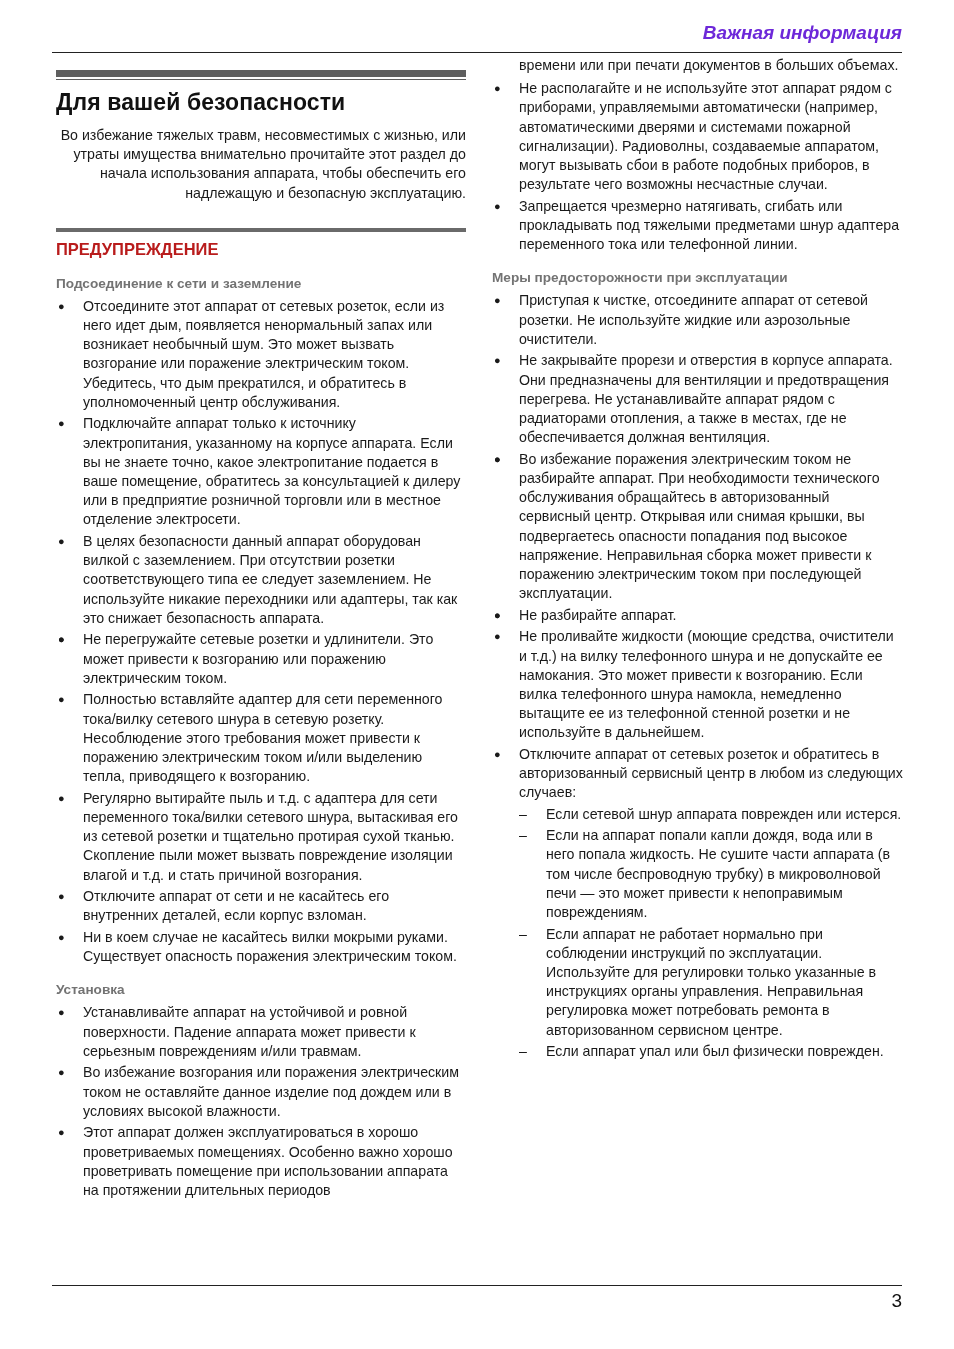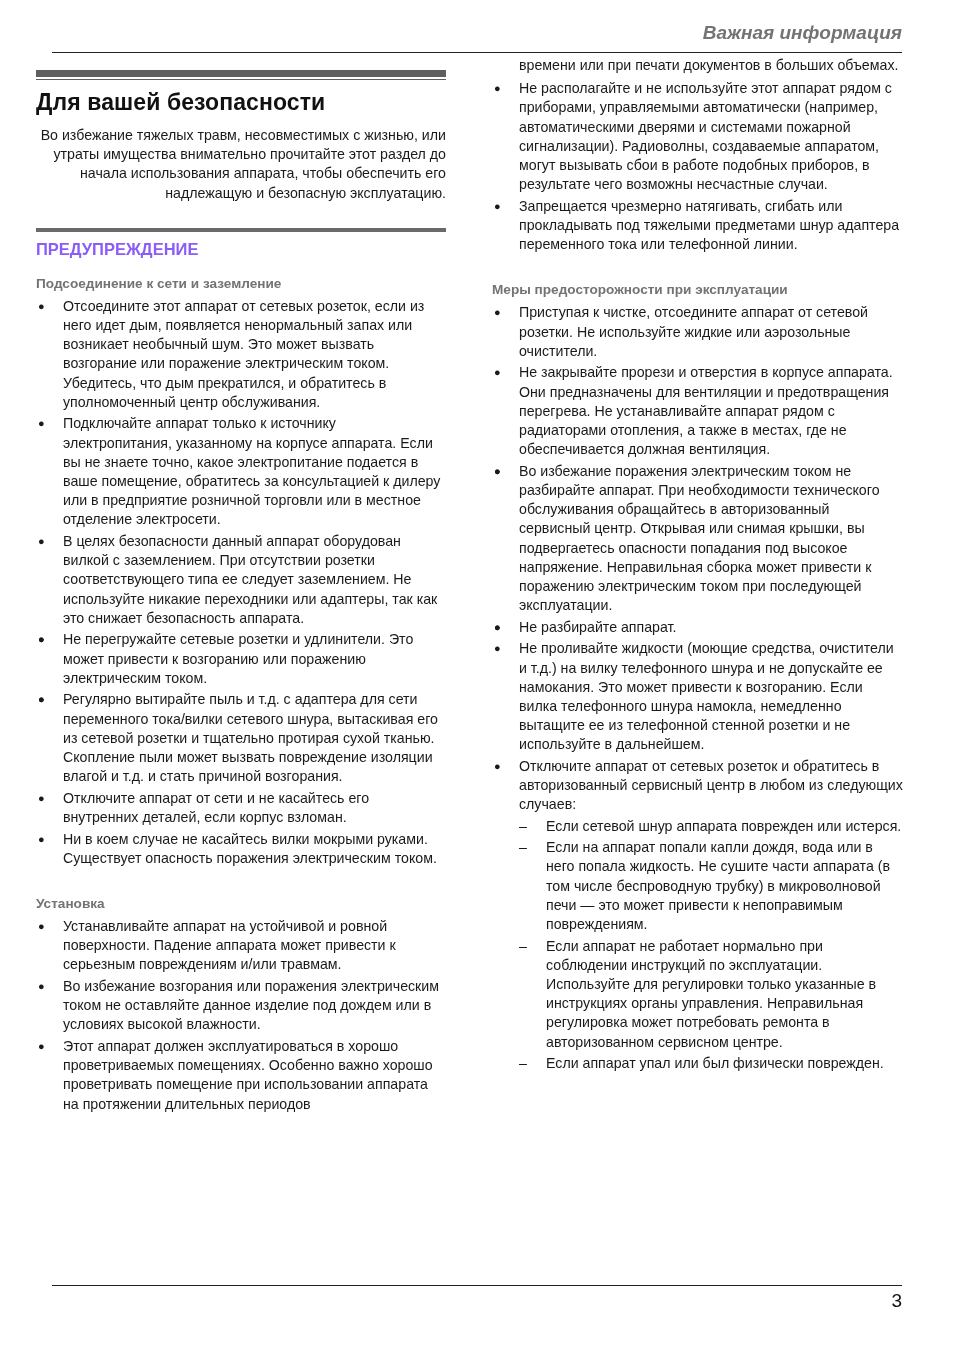--- a/index.html
+++ b/index.html
@@ -23,27 +23,27 @@
       height: 30px;
       border-bottom: 1.5px solid #222;
     }
     .header-title {
       position: absolute;
       right: 0;
       top: 0;
       font-size: 19px;
       font-weight: bold;
       font-style: italic;
-      color: #737373;
+      color: #6d28d9;
     }
     .col {
       position: absolute;
       top: 70px;
     }
-    .col-left { left: 36px; width: 410px; }
+    .col-left { left: 56px; width: 410px; }
     .col-right { left: 492px; width: 412px; top: 56px; }
 
     .title-rule {
       height: 7px;
       background: #5f5f5f;
       margin-top: 0px;
     }
     .title-rule-thin {
       height: 1px;
       background: #5f5f5f;
@@ -64,21 +64,21 @@
     }
     .warn-rule {
       height: 4px;
       background: #6a6a6a;
       margin-top: 25px;
     }
     .warn-title {
       font-size: 16.5px;
       font-weight: bold;
       margin: 8px 0 15px 0;
-      color: #8b5cf6;
+      color: #b91c1c;
     }
     .subhead {
       font-size: 13.6px;
       font-weight: bold;
       margin: 0 0 4px 0;
       line-height: 19px;
       color: #737373;
     }
     ul.bullets {
       list-style: none;
@@ -110,21 +110,21 @@
       margin-left: 0;
       font-size: 14.2px;
       line-height: 19.2px;
       margin-bottom: 2.4px;
     }
     ul.dashes > li .dash {
       position: absolute;
       left: 0;
       top: 0;
     }
-    .subhead.gap-top { margin-top: 26px; }
+    .subhead.gap-top { margin-top: 14px; }
     .continued {
       font-size: 14.2px;
       line-height: 19.2px;
       padding-left: 27px;
       margin: 0 0 4px 0;
     }
     .page-footer {
       position: absolute;
       left: 52px;
       right: 52px;
@@ -155,21 +155,21 @@
   <div class="warn-rule"></div>
   <h2 class="warn-title">ПРЕДУПРЕЖДЕНИЕ</h2>
 
   <h3 class="subhead">Подсоединение к сети и заземление</h3>
   <ul class="bullets">
     <li><span class="bullet">●</span><span>Отсоедините этот аппарат от сетевых розеток, если из него идет дым, появляется ненормальный запах или возникает необычный шум. Это может вызвать возгорание или поражение электрическим током. Убедитесь, что дым прекратился, и обратитесь в уполномоченный центр обслуживания.</span></li>
     <li><span class="bullet">●</span><span>Подключайте аппарат только к источнику электропитания, указанному на корпусе аппарата. Если вы не знаете точно, какое электропитание подается в ваше помещение, обратитесь за консультацией к дилеру или в предприятие розничной торговли или в местное отделение электросети.</span></li>
     <li><span class="bullet">●</span><span>В целях безопасности данный аппарат оборудован вилкой с заземлением. При отсутствии розетки соответствующего типа ее следует заземлением. Не используйте никакие переходники или адаптеры, так как это снижает безопасность аппарата.</span></li>
     <li><span class="bullet">●</span></li>
     <li><span class="bullet">●</span><span>Не перегружайте сетевые розетки и удлинители. Это может привести к возгоранию или поражению электрическим током.</span></li>
-    <li><span class="bullet">●</span></li>
+    <li><span class="bullet">●</span><span>Полностью вставляйте адаптер для сети переменного тока/вилку сетевого шнура в сетевую розетку. Несоблюдение этого требования может привести к поражению электрическим током и/или выделению тепла, приводящего к возгоранию.</span></li>
     <li><span class="bullet">●</span><span>Регулярно вытирайте пыль и т.д. с адаптера для сети переменного тока/вилки сетевого шнура, вытаскивая его из сетевой розетки и тщательно протирая сухой тканью. Скопление пыли может вызвать повреждение изоляции влагой и т.д. и стать причиной возгорания.</span></li>
     <li><span class="bullet">●</span><span>Отключите аппарат от сети и не касайтесь его внутренних деталей, если корпус взломан.</span></li>
     <li><span class="bullet">●</span><span>Ни в коем случае не касайтесь вилки мокрыми руками. Существует опасность поражения электрическим током.</span></li>
   </ul>
 
   <h3 class="subhead gap-top">Установка</h3>
   <ul class="bullets">
     <li><span class="bullet">●</span><span>Устанавливайте аппарат на устойчивой и ровной поверхности. Падение аппарата может привести к серьезным повреждениям и/или травмам.</span></li>
     <li><span class="bullet">●</span><span>Во избежание возгорания или поражения электрическим током не оставляйте данное изделие под дождем или в условиях высокой влажности.</span></li>
     <li><span class="bullet">●</span><span>Этот аппарат должен эксплуатироваться в хорошо проветриваемых помещениях. Особенно важно хорошо проветривать помещение при использовании аппарата на протяжении длительных периодов</span></li>

